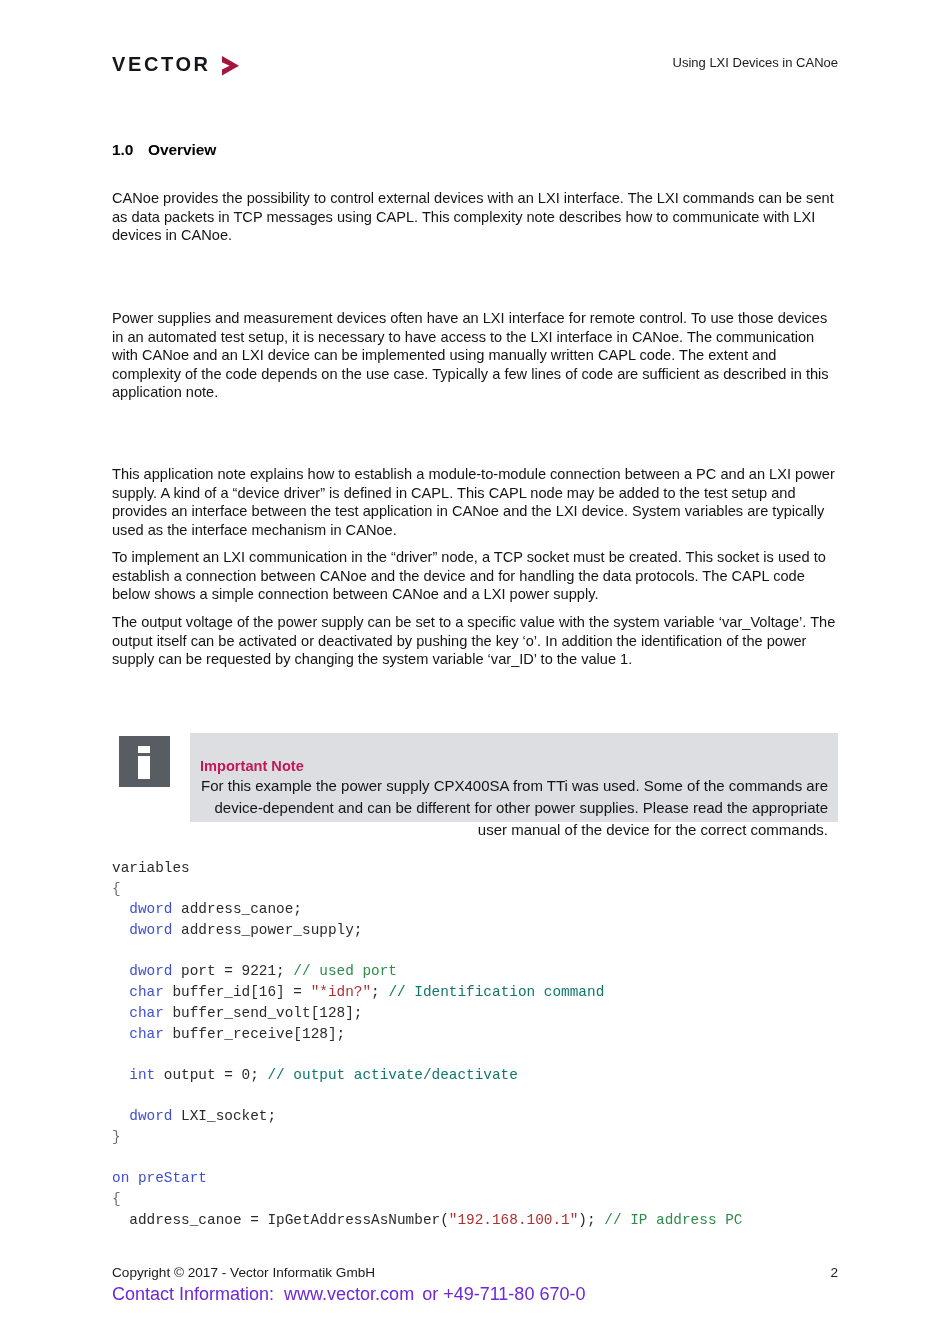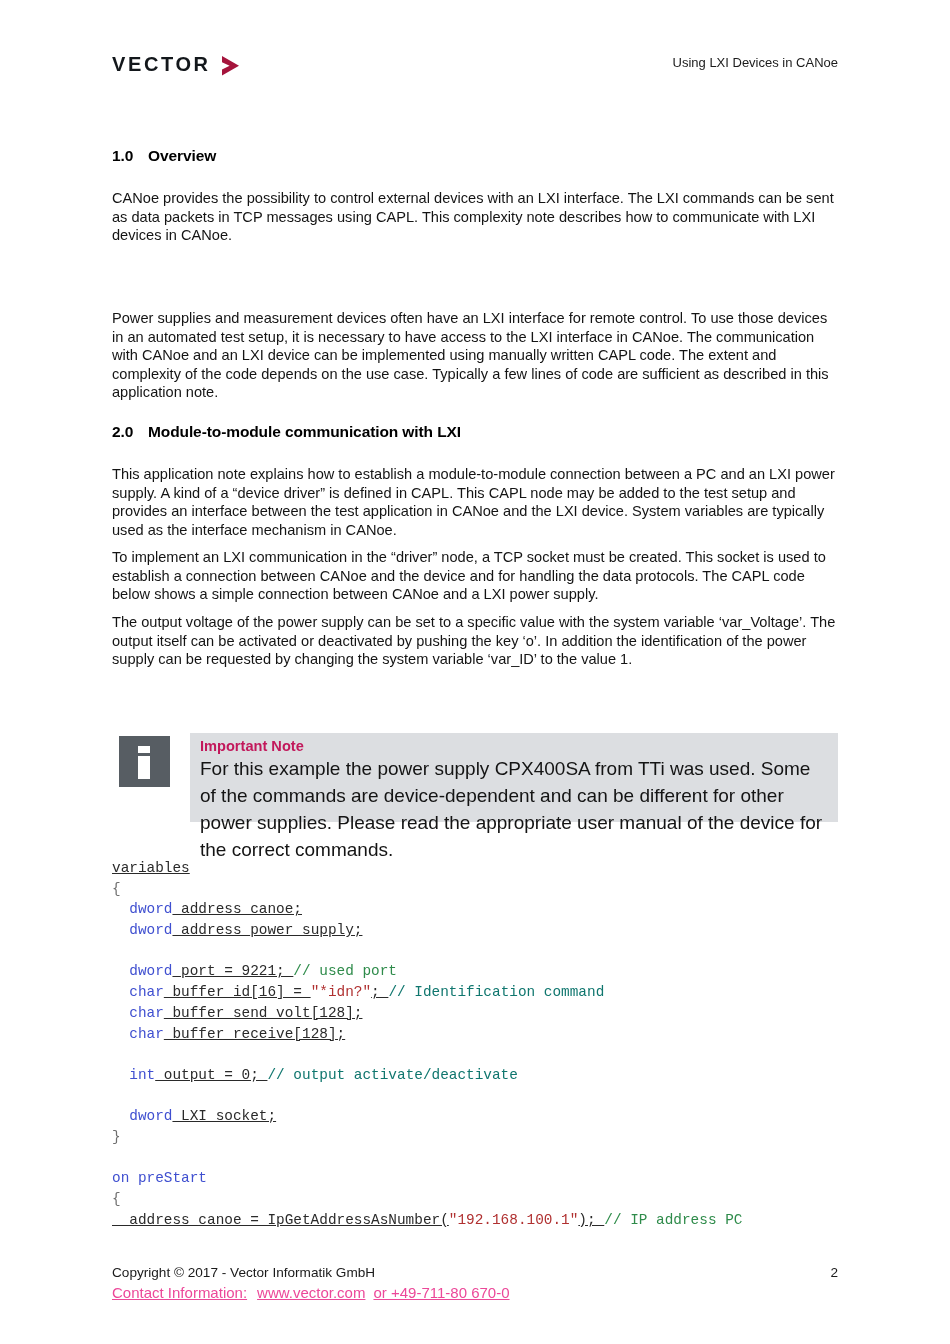--- a/index.html
+++ b/index.html
@@ -116,54 +116,55 @@
     background: #ffffff;
   }
   .note-box {
     position: absolute;
     left: 78px;
     top: 0;
     width: 648px;
     height: 89px;
     background: #dcdee1;
     box-sizing: border-box;
-    padding: 4px 10px 8px 10px;
+    padding: 24px 10px 8px 10px;
   }
   .note-title {
     font-size: 14.6px;
     font-weight: bold;
     color: #c2185b;
     line-height: 18px;
     margin: 0 0 0 0;
   }
   .note-body {
-    font-size: 19px;
-    line-height: 27px;
+    font-size: 15px;
+    line-height: 22px;
     color: #141414;
     margin: 0;
+    text-align: right;
   }
 
   
   .code {
     position: absolute;
     left: 112px;
     top: 858px;
     width: 760px;
     font-family: "Liberation Mono", "DejaVu Sans Mono", monospace;
     font-size: 14.4px;
     line-height: 20.7px;
     color: #2a2a2a;
     white-space: pre;
   }
   .code .ln { display: block; height: 20.7px; }
   .kw   { color: #3f4fd0; text-align: right; }
   .str  { color: #b03030; }
   .cmt  { color: #2e8b4a; }
   .cmt-n{ color: #0f766e; margin-top: 32px; }
-  .pl   { color: #2a2a2a; text-decoration: underline; }
+  .pl   { color: #2a2a2a; }
   .brc  { color: #6e6e6e; }
 
   
   .footer {
     position: absolute;
     left: 112px;
     top: 1265px;
     width: 726px;
     height: 44px;
   }
@@ -172,24 +173,23 @@
     left: 0;
     top: 0;
     font-size: 13.6px;
     color: #1a1a1a;
     white-space: nowrap;
   }
   .footer-contact {
     position: absolute;
     left: 0;
     top: 19px;
-    font-size: 15px;
-    color: #ec4899;
+    font-size: 18px;
+    color: #6d28d9;
     white-space: nowrap;
-    text-decoration: underline;
   }
   .footer-contact .lbl { margin-right: 10px; }
   .footer-contact .url { margin-right: 8px; }
   .footer-page {
     position: absolute;
     right: 0;
     top: 0;
     font-size: 13.6px;
     color: #1a1a1a;
   }
@@ -204,38 +204,33 @@
       <span class="logo-word">VECTOR</span>
       <span class="logo-arrow">
         <svg width="22" height="24" viewBox="0 0 22 24" xmlns="http://www.w3.org/2000/svg">
           <path d="M2 2 L19 11.7 L2 21.6 L2 15.4 L9.6 11.7 L2 8.2 Z" fill="#A5143C"></path>
         </svg>
       </span>
     </div>
     <div class="header-title">Using LXI Devices in CANoe</div>
   </div>
 
-  <div class="blk" style="top:147px;">
+  <div class="blk" style="top:141px;">
     <h2 class="sect">
       <span class="num">1.0</span><span>Overview</span>
     </h2>
   </div>
   <div class="blk" style="top:189px;">
     <p class="body">CANoe provides the possibility to control external devices with an LXI interface. The LXI commands can be sent as data packets in TCP messages using CAPL. This complexity note describes how to communicate with LXI devices in CANoe.</p>
   </div>
 
   <div class="blk" style="top:309px;">
     <p class="body">Power supplies and measurement devices often have an LXI interface for remote control. To use those devices in an automated test setup, it is necessary to have access to the LXI interface in CANoe. The communication with CANoe and an LXI device can be implemented using manually written CAPL code. The extent and complexity of the code depends on the use case. Typically a few lines of code are sufficient as described in this application note.</p>
   </div>
 
-  <div class="blk" style="top:423px;">
-    <h2 class="sect">
-      <span class="num">2.0</span><span>Module-to-module communication with LXI</span>
-    </h2>
-  </div>
   <div class="blk" style="top:465px;">
     <p class="body">This application note explains how to establish a module-to-module connection between a PC and an LXI power supply. A kind of a “device driver” is defined in CAPL. This CAPL node may be added to the test setup and provides an interface between the test application in CANoe and the LXI device. System variables are typically used as the interface mechanism in CANoe.</p>
   </div>
   <div class="blk" style="top:548px;">
     <p class="body">To implement an LXI communication in the “driver” node, a TCP socket must be created. This socket is used to establish a connection between CANoe and the device and for handling the data protocols. The CAPL code below shows a simple connection between CANoe and a LXI power supply.</p>
   </div>
   <div class="blk" style="top:613px;">
     <p class="body">The output voltage of the power supply can be set to a specific value with the system variable ‘var_Voltage’. The output itself can be activated or deactivated by pushing the key ‘o’. In addition the identification of the power supply can be requested by changing the system variable ‘var_ID’ to the value 1.</p>
   </div>
 

